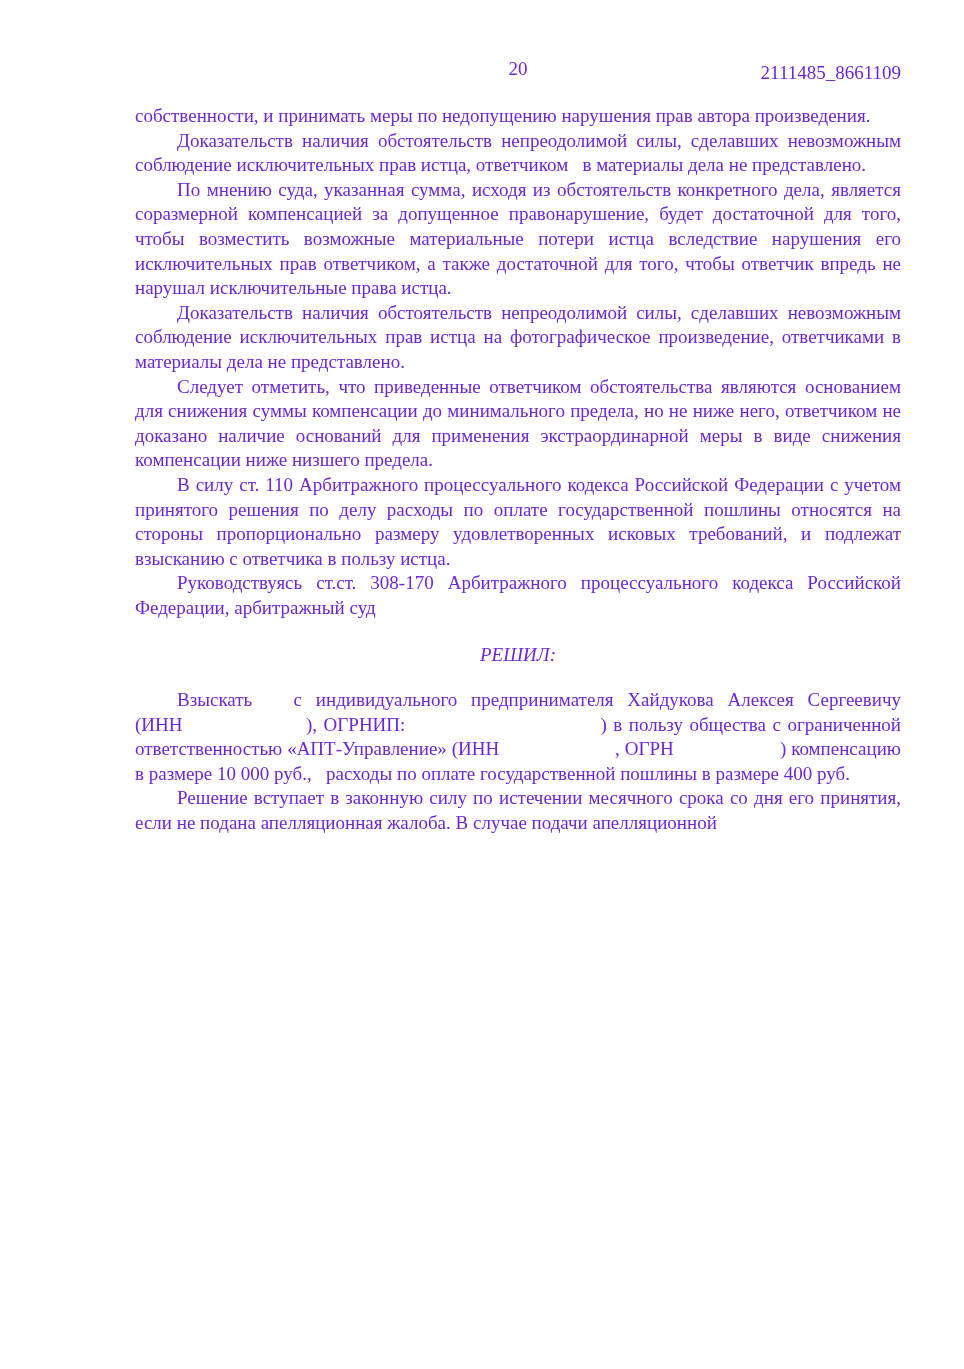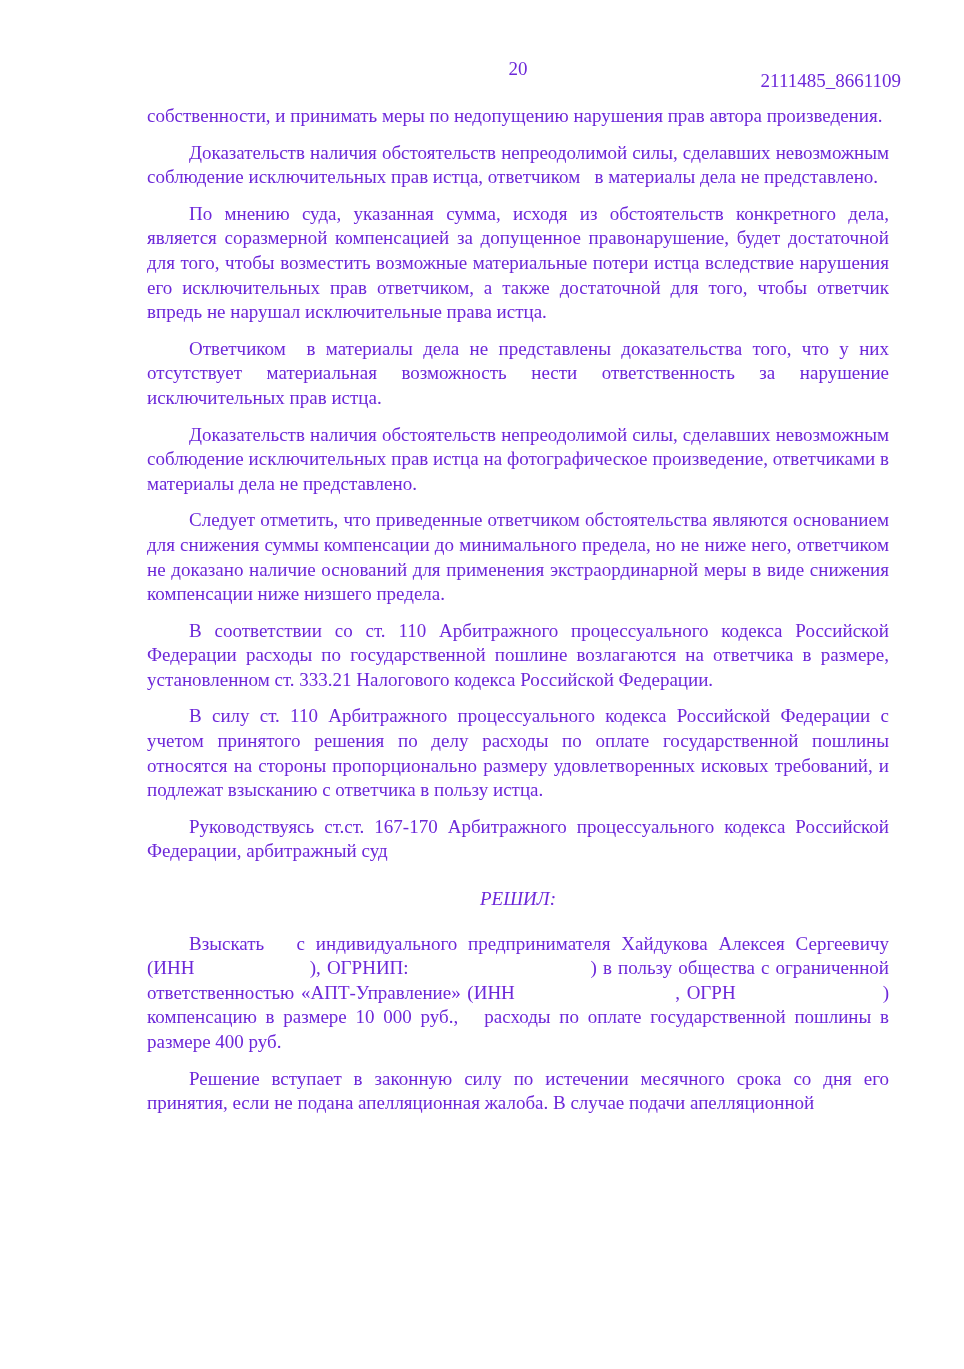--- a/index.html
+++ b/index.html
@@ -27,25 +27,25 @@
     margin-bottom: 22px;
   }
   .page-number {
     display: block;
     width: 100%;
     text-align: center;
   }
   .doc-id {
     position: absolute;
     right: 0;
-    top: 12px;
+    top: 4px;
     text-align: left;
   }
   .doc-body p {
-    margin: 12px;
+    margin: 0;
     text-align: justify;
   }
   .doc-body p.indent {
     text-indent: 42px;
   }
   .decision-heading {
     margin: 23px 0 20px 0 !important;
     text-align: center !important;
     text-indent: 0 !important;
     font-style: italic;
@@ -58,26 +58,24 @@
 
   <div class="page-header">
     <span class="page-number">20</span>
     <span class="doc-id">2111485_8661109</span>
   </div>
 
   <div class="doc-body">
     <p class="noindent">собственности, и принимать меры по недопущению нарушения прав автора произведения.</p>
     <p class="indent">Доказательств наличия обстоятельств непреодолимой силы, сделавших невозможным соблюдение исключительных прав истца, ответчиком&nbsp;&nbsp; в материалы дела не представлено.</p>
     <p class="indent">По мнению суда, указанная сумма, исходя из обстоятельств конкретного дела, является соразмерной компенсацией за допущенное правонарушение, будет достаточной для того, чтобы возместить возможные материальные потери истца вследствие нарушения его исключительных прав ответчиком, а также достаточной для того, чтобы ответчик впредь не нарушал исключительные права истца.</p>
-    <p class="indent">Ответчиком&nbsp; в материалы дела не представлены доказательства того, что у них отсутствует материальная возможность нести ответственность за нарушение исключительных прав истца.</p>
     <p class="indent">Доказательств наличия обстоятельств непреодолимой силы, сделавших невозможным соблюдение исключительных прав истца на фотографическое произведение, ответчиками в материалы дела не представлено.</p>
     <p class="indent">Следует отметить, что приведенные ответчиком обстоятельства являются основанием для снижения суммы компенсации до минимального предела, но не ниже него, ответчиком не доказано наличие оснований для применения экстраординарной меры в виде снижения компенсации ниже низшего предела.</p>
-    <p class="indent">В соответствии со ст. 110 Арбитражного процессуального кодекса Российской Федерации расходы по государственной пошлине возлагаются на ответчика в размере, установленном ст. 333.21 Налогового кодекса Российской Федерации.</p>
     <p class="indent">В силу ст. 110 Арбитражного процессуального кодекса Российской Федерации с учетом принятого решения по делу расходы по оплате государственной пошлины относятся на стороны пропорционально размеру удовлетворенных исковых требований, и подлежат взысканию с ответчика в пользу истца.</p>
-    <p class="indent">Руководствуясь ст.ст. 167-170 Арбитражного процессуального кодекса Российской Федерации, арбитражный суд</p>
+    <p class="indent">Руководствуясь ст.ст. 308-170 Арбитражного процессуального кодекса Российской Федерации, арбитражный суд</p>
 
     <p class="decision-heading">РЕШИЛ:</p>
 
     <p class="indent">Взыскать&nbsp;&nbsp; с индивидуального предпринимателя Хайдукова Алексея Сергеевичу (ИНН&nbsp;&nbsp;&nbsp;&nbsp;&nbsp;&nbsp;&nbsp;&nbsp;&nbsp;&nbsp;&nbsp;&nbsp;&nbsp;&nbsp;&nbsp;&nbsp;&nbsp;&nbsp;&nbsp;), ОГРНИП:&nbsp;&nbsp;&nbsp;&nbsp;&nbsp;&nbsp;&nbsp;&nbsp;&nbsp;&nbsp;&nbsp;&nbsp;&nbsp;&nbsp;&nbsp;&nbsp;&nbsp;&nbsp;&nbsp;&nbsp;&nbsp;&nbsp;&nbsp;&nbsp;&nbsp;&nbsp;&nbsp;&nbsp;&nbsp;&nbsp;) в пользу общества с ограниченной ответственностью «АПТ-Управление» (ИНН&nbsp;&nbsp;&nbsp;&nbsp;&nbsp;&nbsp;&nbsp;&nbsp;&nbsp;&nbsp;&nbsp;&nbsp;&nbsp;&nbsp;&nbsp;&nbsp;&nbsp;&nbsp;&nbsp;&nbsp;&nbsp;&nbsp;&nbsp;&nbsp;, ОГРН &nbsp;&nbsp;&nbsp;&nbsp;&nbsp;&nbsp;&nbsp;&nbsp;&nbsp;&nbsp;&nbsp;&nbsp;&nbsp;&nbsp;&nbsp;&nbsp;&nbsp;&nbsp;&nbsp;&nbsp;&nbsp;) компенсацию в размере 10&nbsp;000 руб., &nbsp;&nbsp;расходы по оплате государственной пошлины в размере 400 руб.</p>
     <p class="indent">Решение вступает в законную силу по истечении месячного срока со дня его принятия, если не подана апелляционная жалоба. В случае подачи апелляционной</p>
   </div>
 
 </div>
 
 </body></html>

